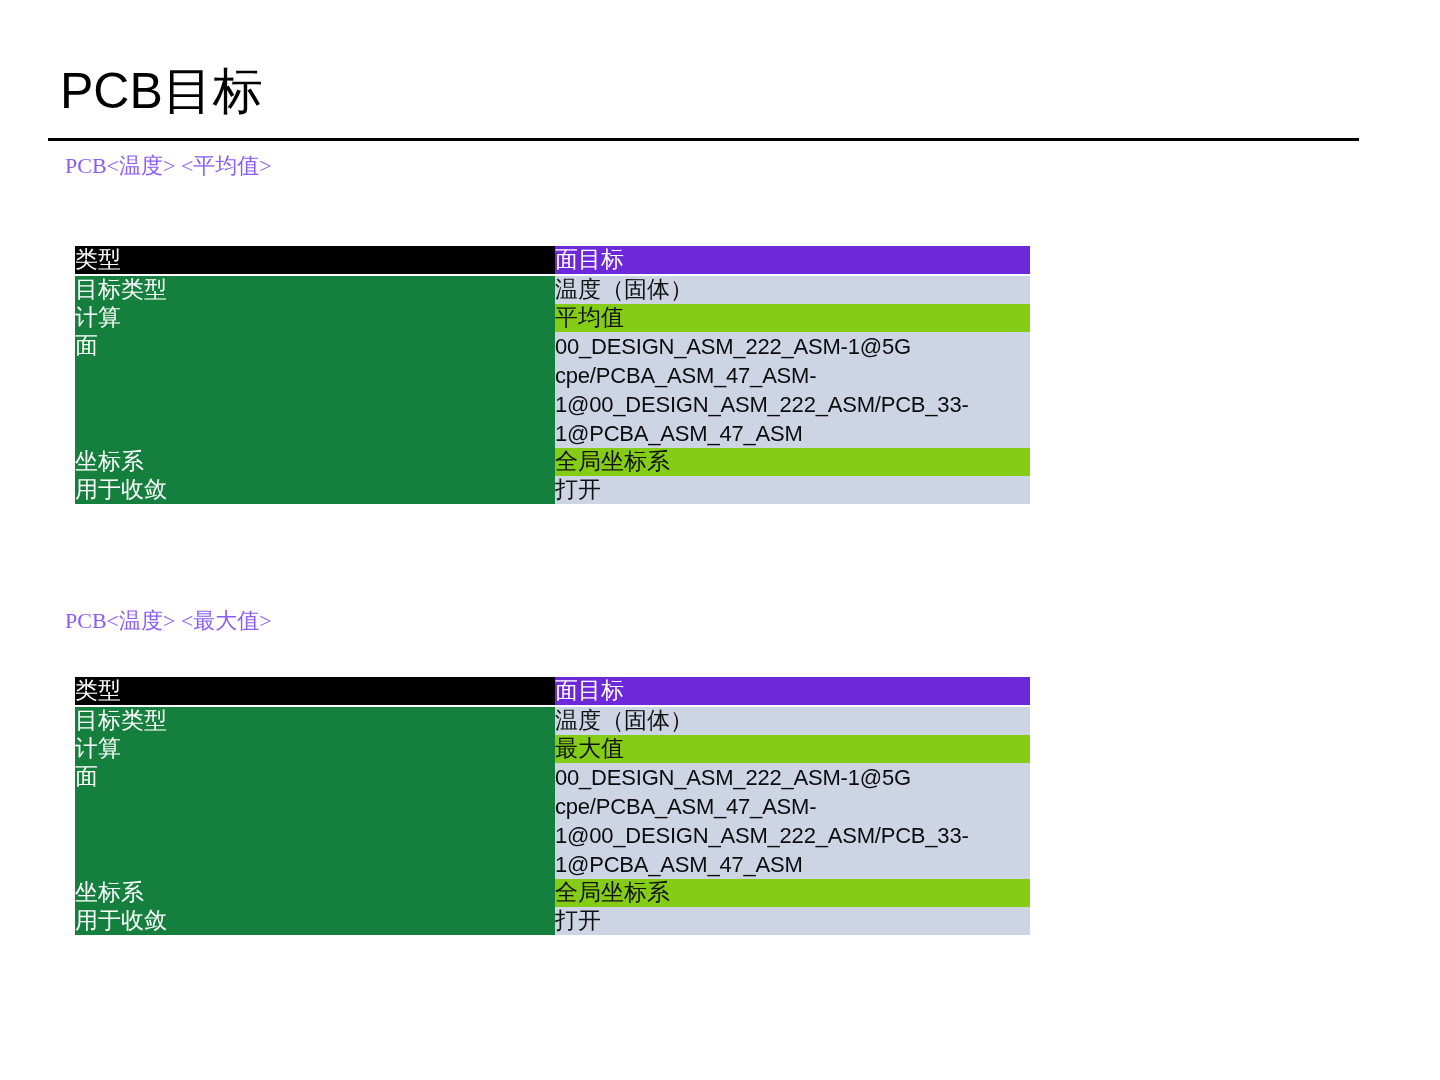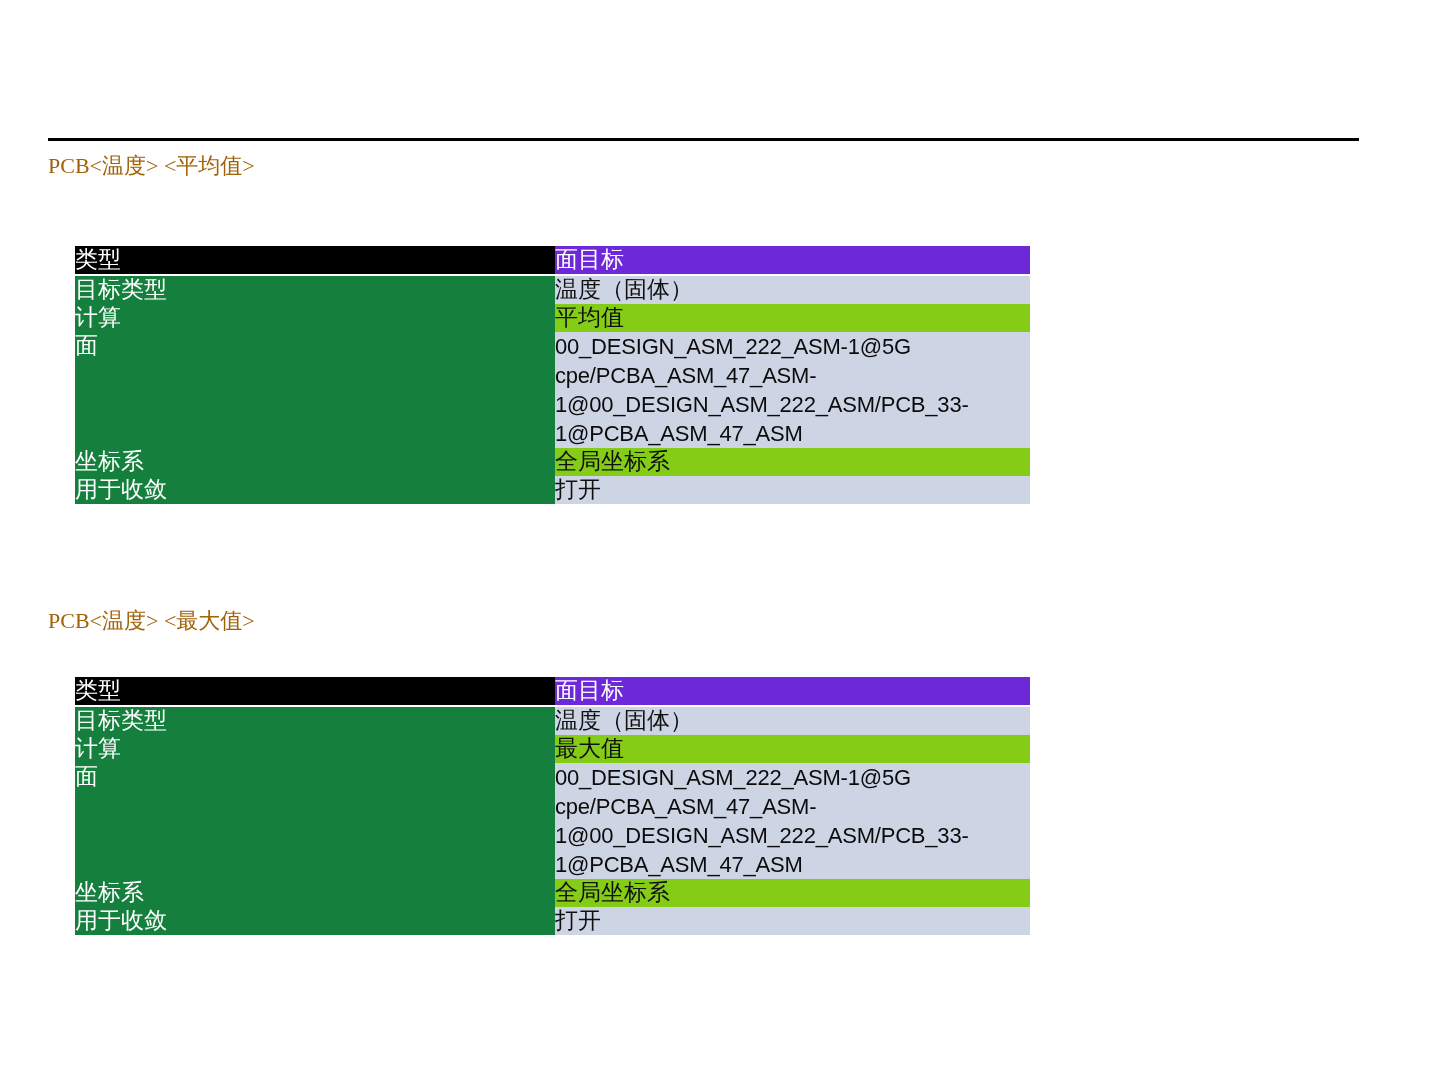--- a/index.html
+++ b/index.html
@@ -53,23 +53,24 @@
     width: 1311px;
     height: 0;
     border-top: 3px solid #000000;
   }
 
   
   .section-caption {
     position: absolute;
     font-family: "Liberation Serif", "DejaVu Serif", serif;
     font-size: 22px;
-    color: #a16207;
+    color: #8b5cf6;
     white-space: nowrap;
     line-height: 1;
+    margin-left: 17px;
   }
   #caption-avg  { left: 48px; top: 155px; }
   #caption-max  { left: 48px; top: 610px; }
 
   
   .goal-table {
     position: absolute;
     left: 75px;
     width: 955px;
     border-collapse: collapse;
@@ -138,20 +139,21 @@
   tr.face-row .cell-value { height: 112px; }
 
   
   tr:last-child .cell-type,
   tr:last-child .cell-value { border-bottom: 0; }
 </style>
 </head>
 <body>
 
 <div id="slide-header">
+  <div id="page-title">PCB目标</div>
   <div id="title-rule"></div>
 </div>
 
 <div class="section-caption" id="caption-avg">PCB&lt;温度&gt; &lt;平均值&gt;</div>
 
 <table class="goal-table" id="table-avg">
   <colgroup>
     <col class="col-type">
       <col class="col-value">
   </colgroup>

